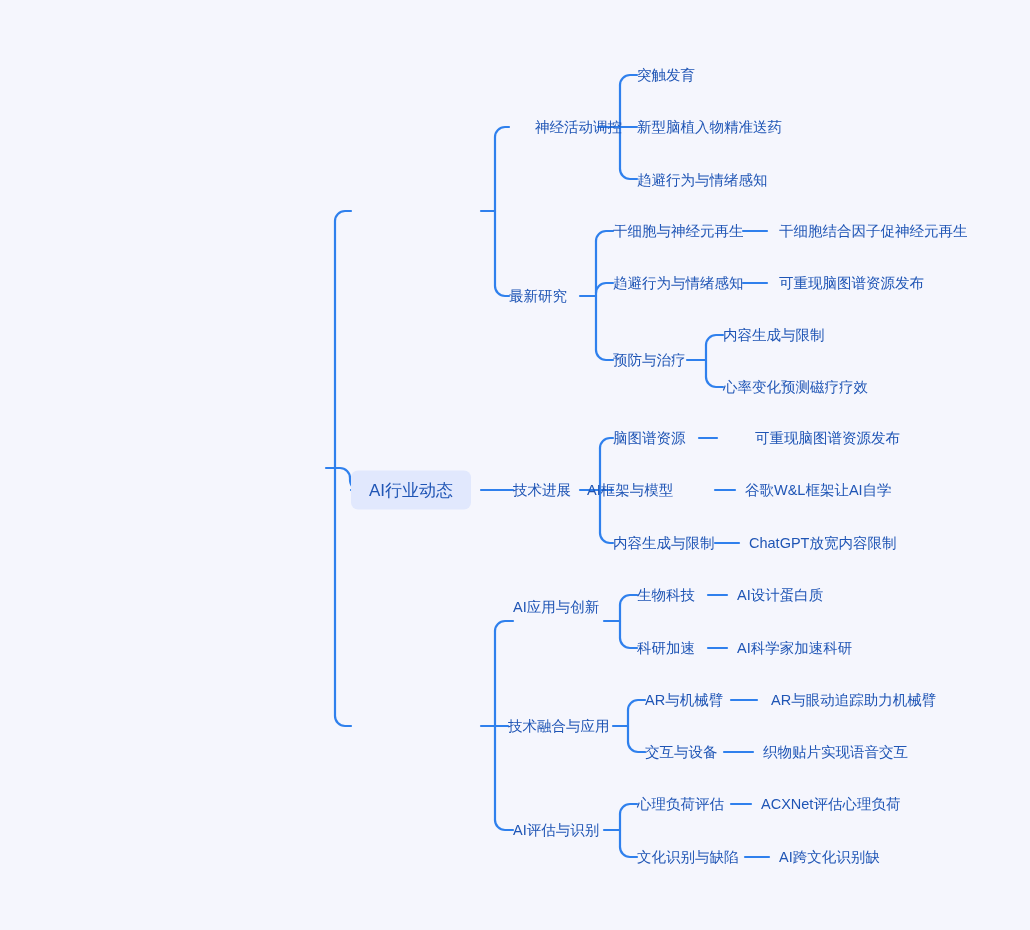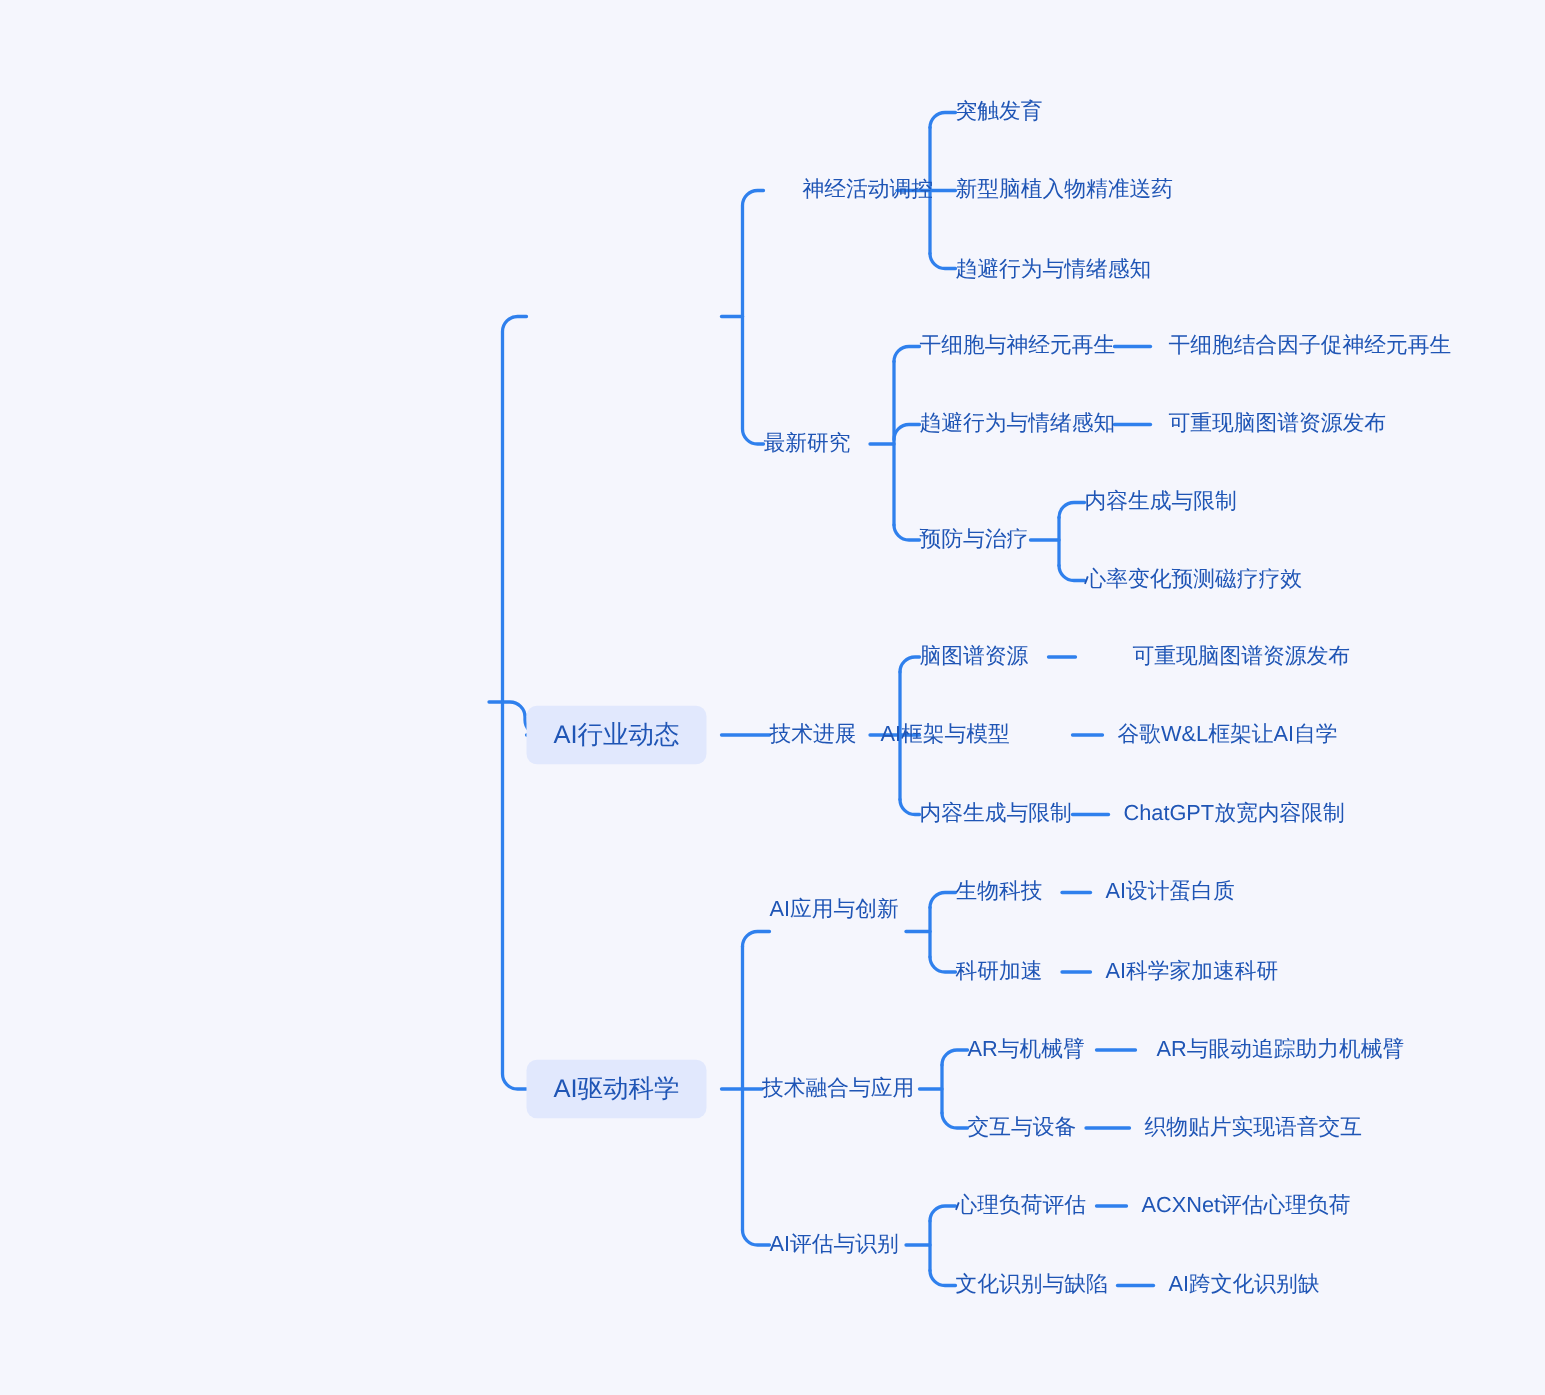--- a/index.html
+++ b/index.html
@@ -122,21 +122,20 @@
       <path d="M620,814 V847"></path>
       <path d="M620,814 a10,-10 0 0 1 10,-10 H637"></path>
       <path d="M620,847 a10,10 0 0 0 10,10 H637"></path>
       <path d="M731,804 H751"></path>
       <path d="M745,857 H769"></path>
     </g>
   </svg>
 
 
   <div class="node lvl2 mid" style="left:351px;top:490px;">AI行业动态</div>
-  <div class="node lvl2 mid" style="left:351px;top:726px;">AI驱动科学</div>
 
   <div class="node lvl3 mid" style="left:509px;top:127px;margin-left:26px;">神经活动调控</div>
   <div class="node lvl4 mid" style="left:637px;top:75px;">突触发育</div>
   <div class="node lvl4 mid" style="left:637px;top:127px;">新型脑植入物精准送药</div>
   <div class="node lvl4 mid" style="left:637px;top:180px;">趋避行为与情绪感知</div>
 
   <div class="node lvl3 mid" style="left:509px;top:296px;">最新研究</div>
   <div class="node lvl4 mid" style="left:613px;top:231px;">干细胞与神经元再生</div>
   <div class="node lvl4 mid" style="left:779px;top:231px;">干细胞结合因子促神经元再生</div>
   <div class="node lvl4 mid" style="left:613px;top:283px;">趋避行为与情绪感知</div>

